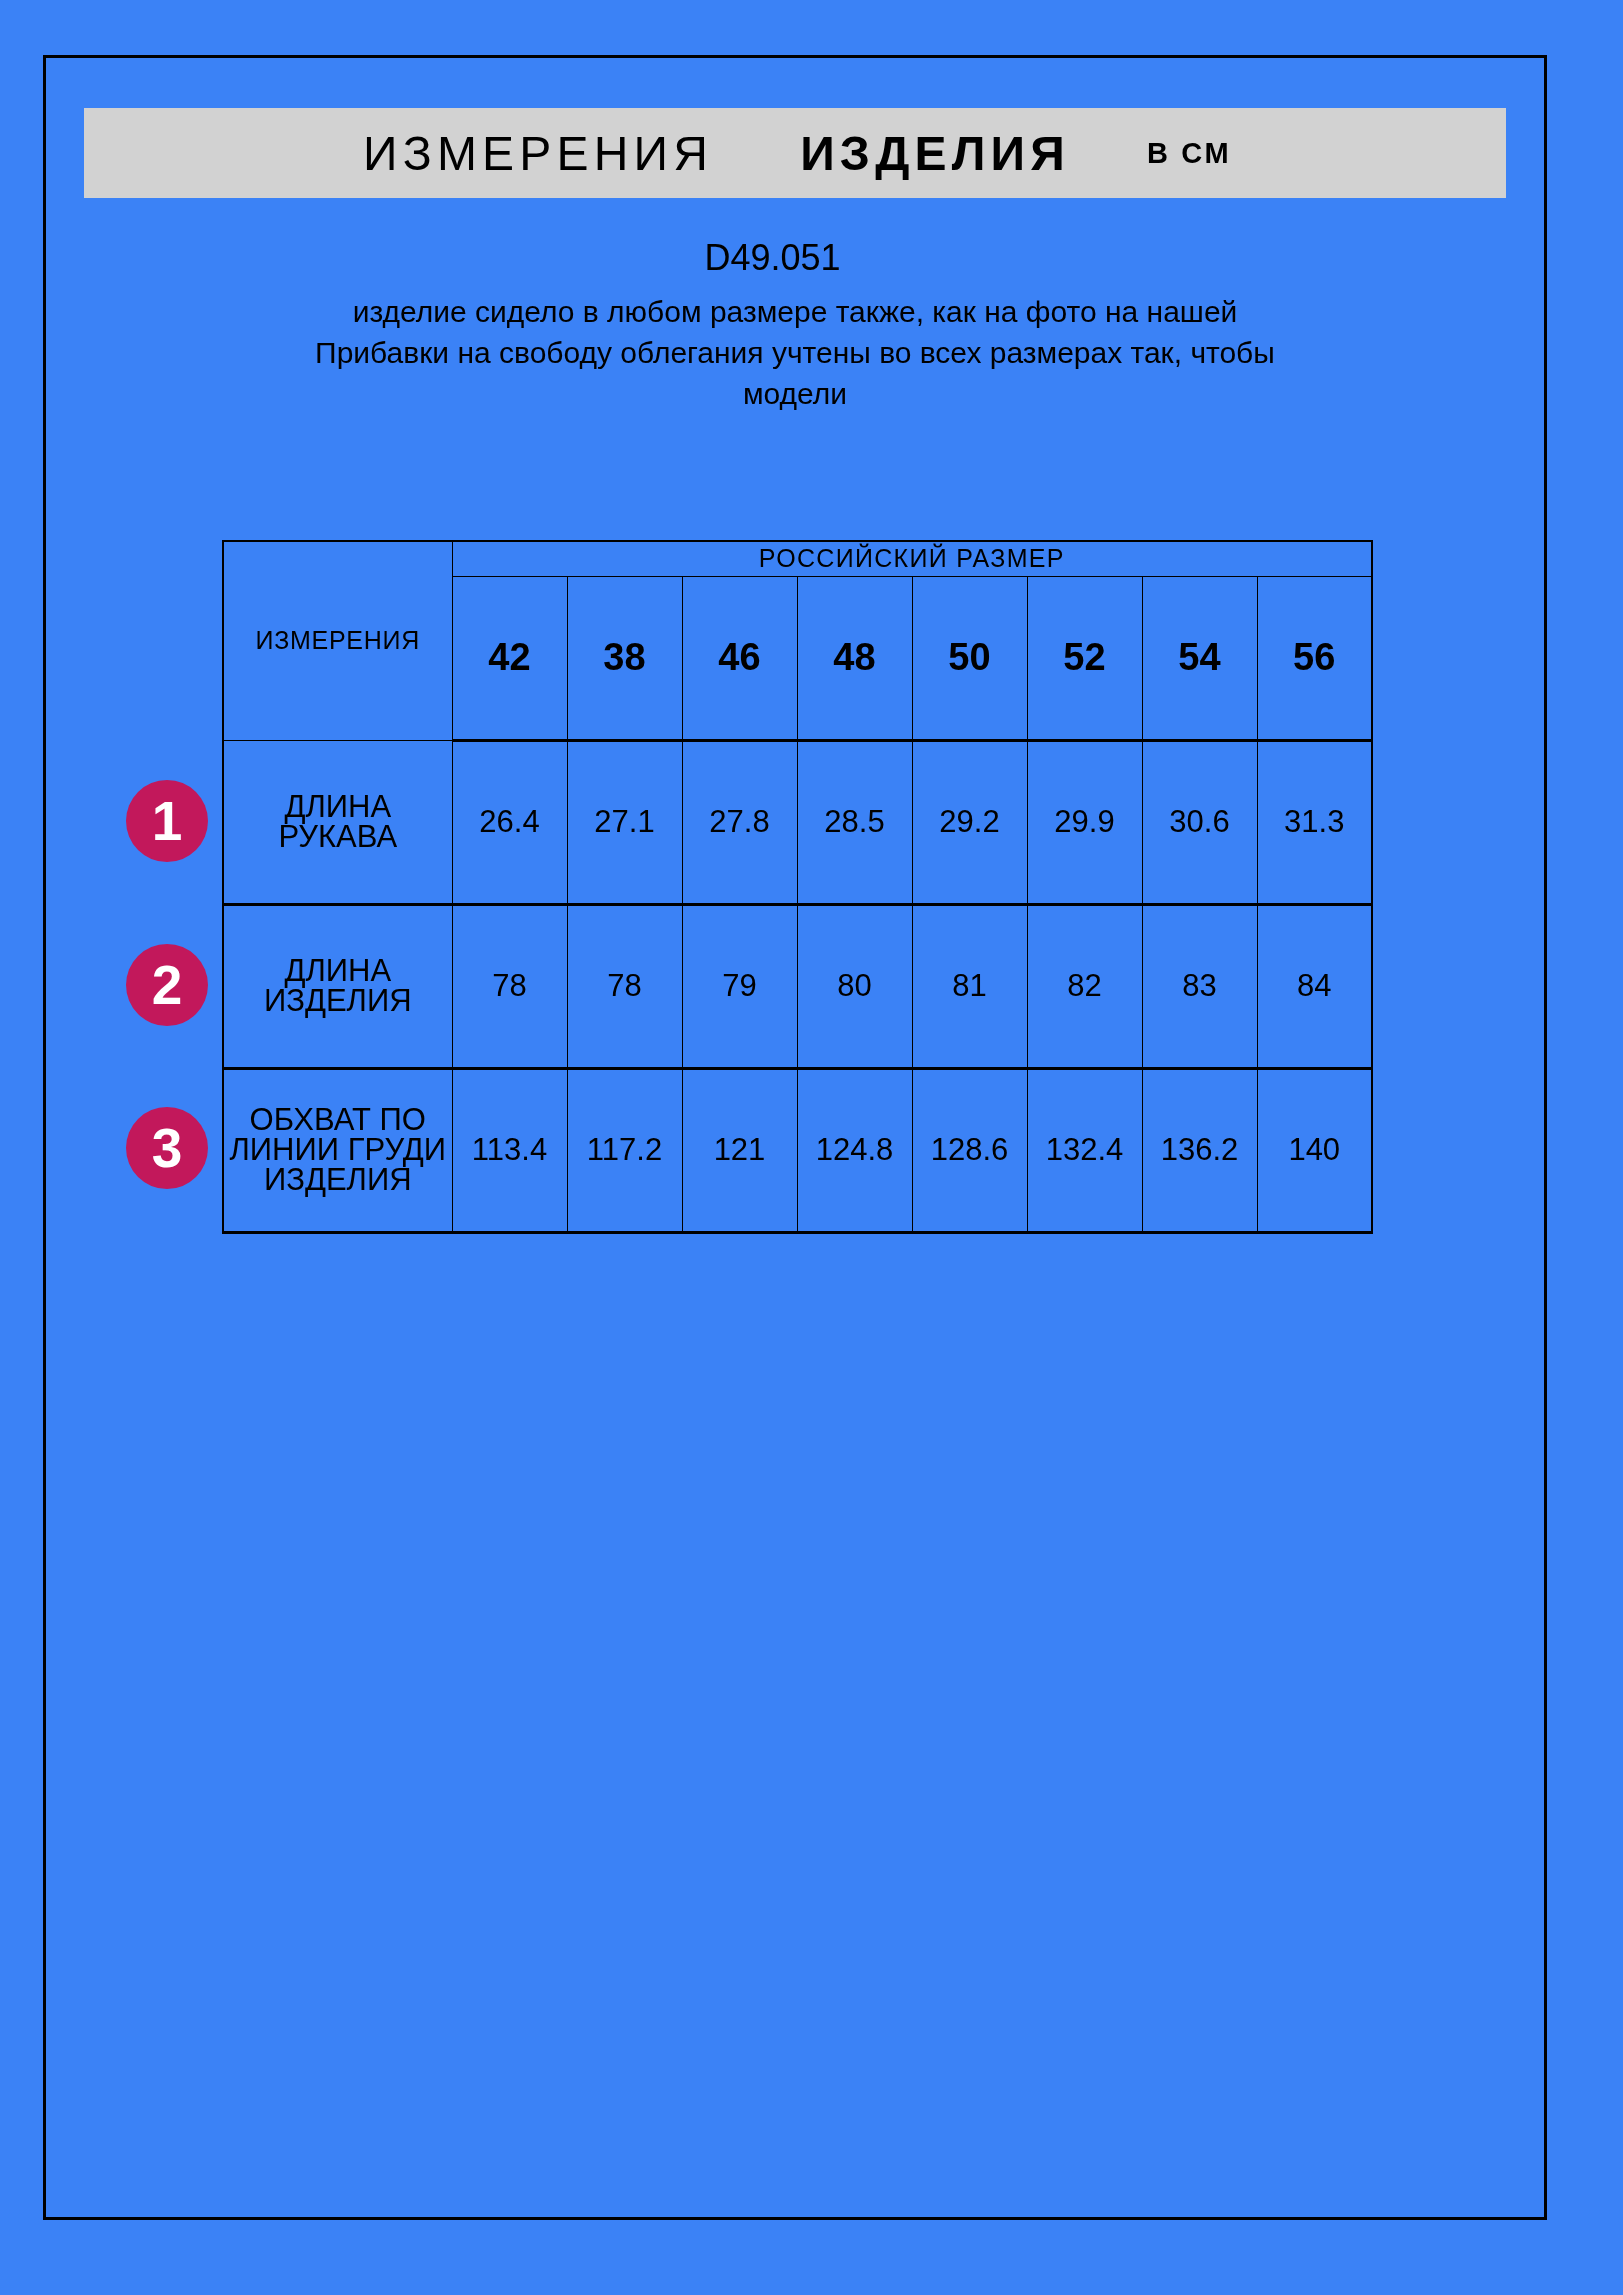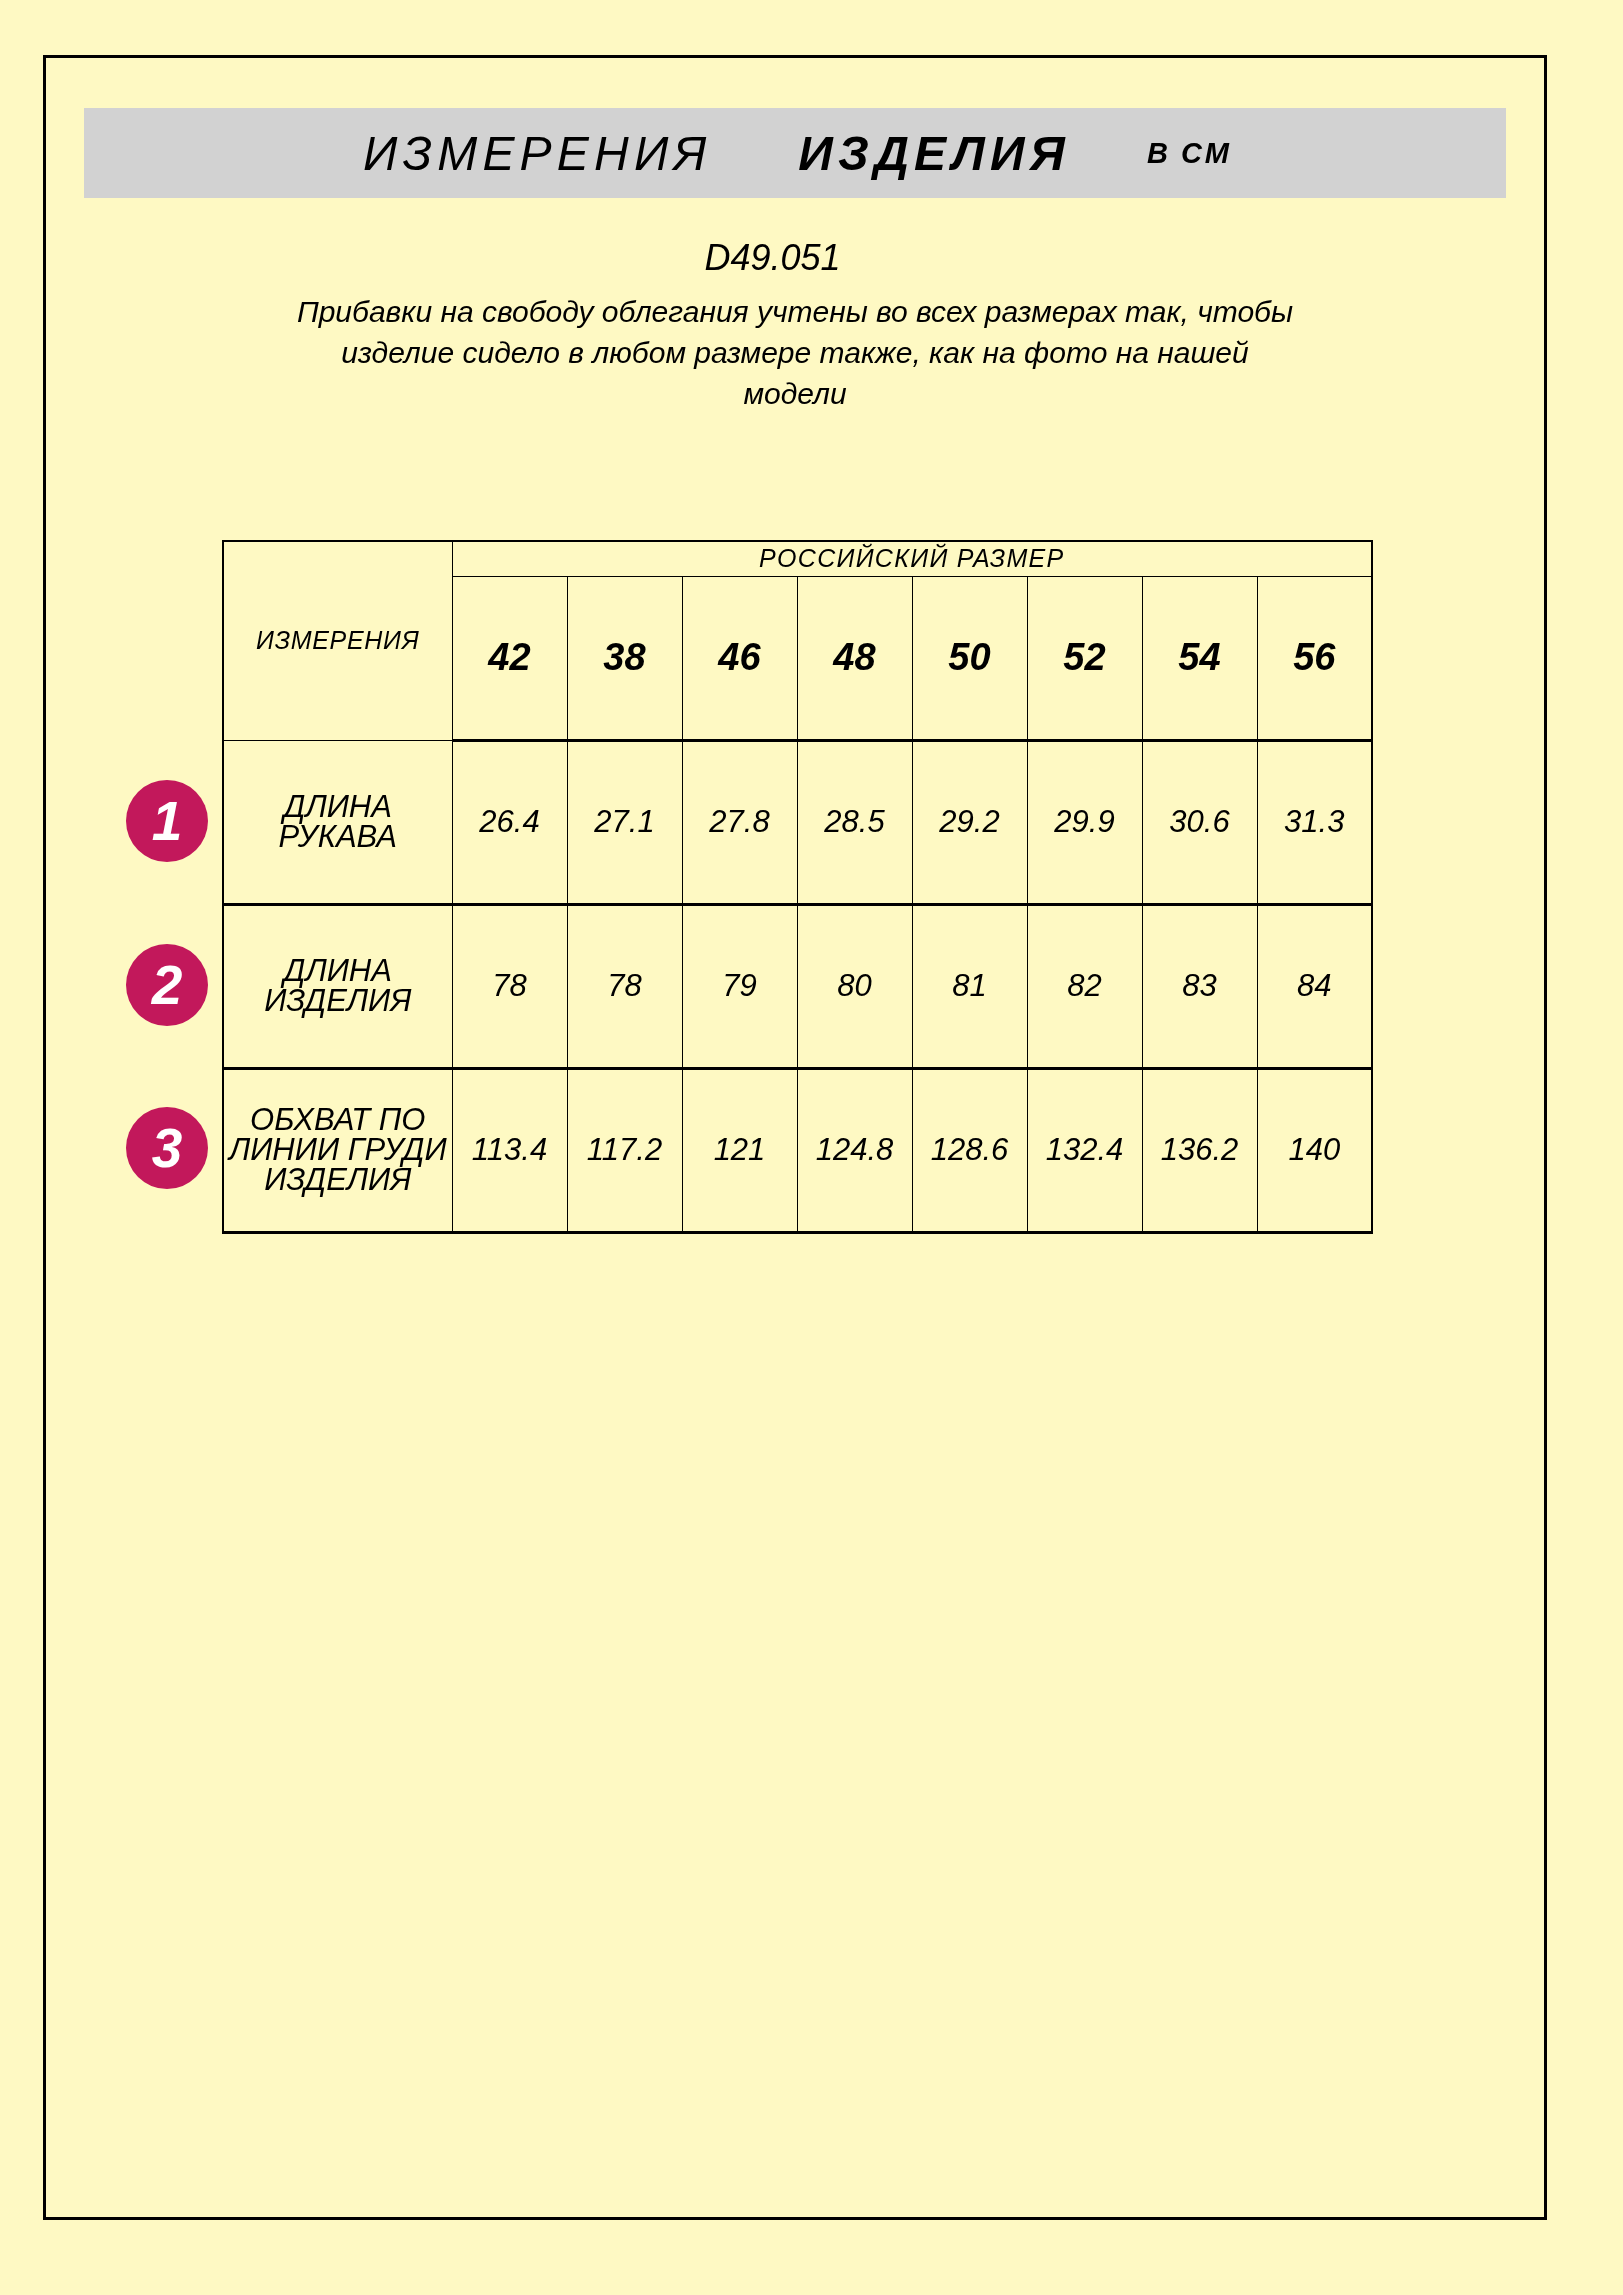--- a/index.html
+++ b/index.html
@@ -1,20 +1,19 @@
 <!DOCTYPE html>
 <html style="--marker: #c2185b; --banner_bg: #d2d2d2;font-size:10.5px"><head>
 <meta charset="utf-8">
 <style>
   html,body { margin:0; padding:0; background:#ffffff; }
   .page {
-    position:relative; width:1623px; height:2295px; background:#fef9c3;
+    position:relative; width:1623px; height:2295px; background:#3b82f6;
     font-family:"Liberation Sans","DejaVu Sans",sans-serif; color:#000;
     overflow:hidden;
-    font-style:italic;
   }
   .frame {
     position:absolute; left:43px; top:55px; width:1504px; height:2165px;
     border:3.9px solid #000; box-sizing:border-box;
   }
   .banner {
     position:absolute; left:84px; top:108px; width:1422px; height:90px;
     background:var(--banner_bg,#d2d2d2);
     display:flex; align-items:center; padding-left:279px; box-sizing:border-box;
     white-space:nowrap;
@@ -70,22 +69,22 @@
 
   <header class="banner">
     <span class="t-measure">ИЗМЕРЕНИЯ</span>
     <span class="t-product">ИЗДЕЛИЯ</span>
     <span class="t-units">В СМ</span>
   </header>
 
   <div class="code">D49.051</div>
 
   <div class="intro">
+    <div>изделие сидело в любом размере также, как на фото на нашей</div>
     <div>Прибавки на свободу облегания учтены во всех размерах так, чтобы</div>
-    <div>изделие сидело в любом размере также, как на фото на нашей</div>
     <div>модели</div>
   </div>
 
   <table class="size-table">
     <colgroup>
       <col style="width:229px">
       <col style="width:115px">
         <col style="width:115px">
         <col style="width:115px">
         <col style="width:115px">

